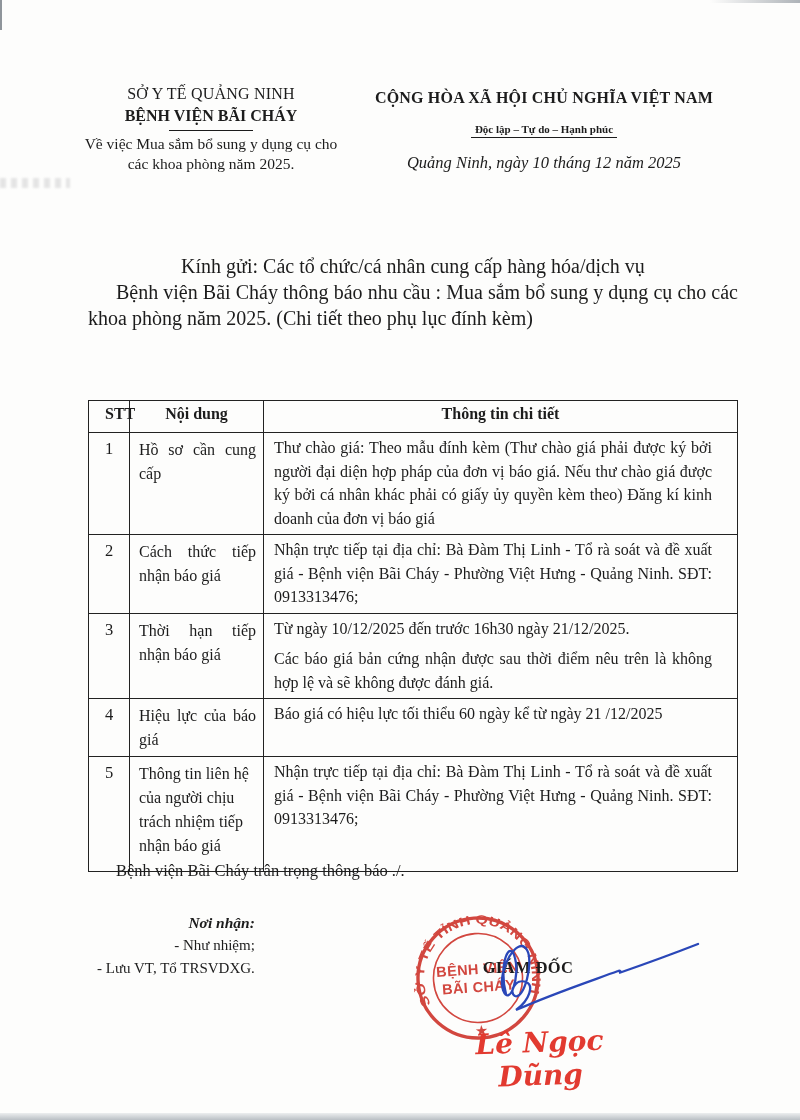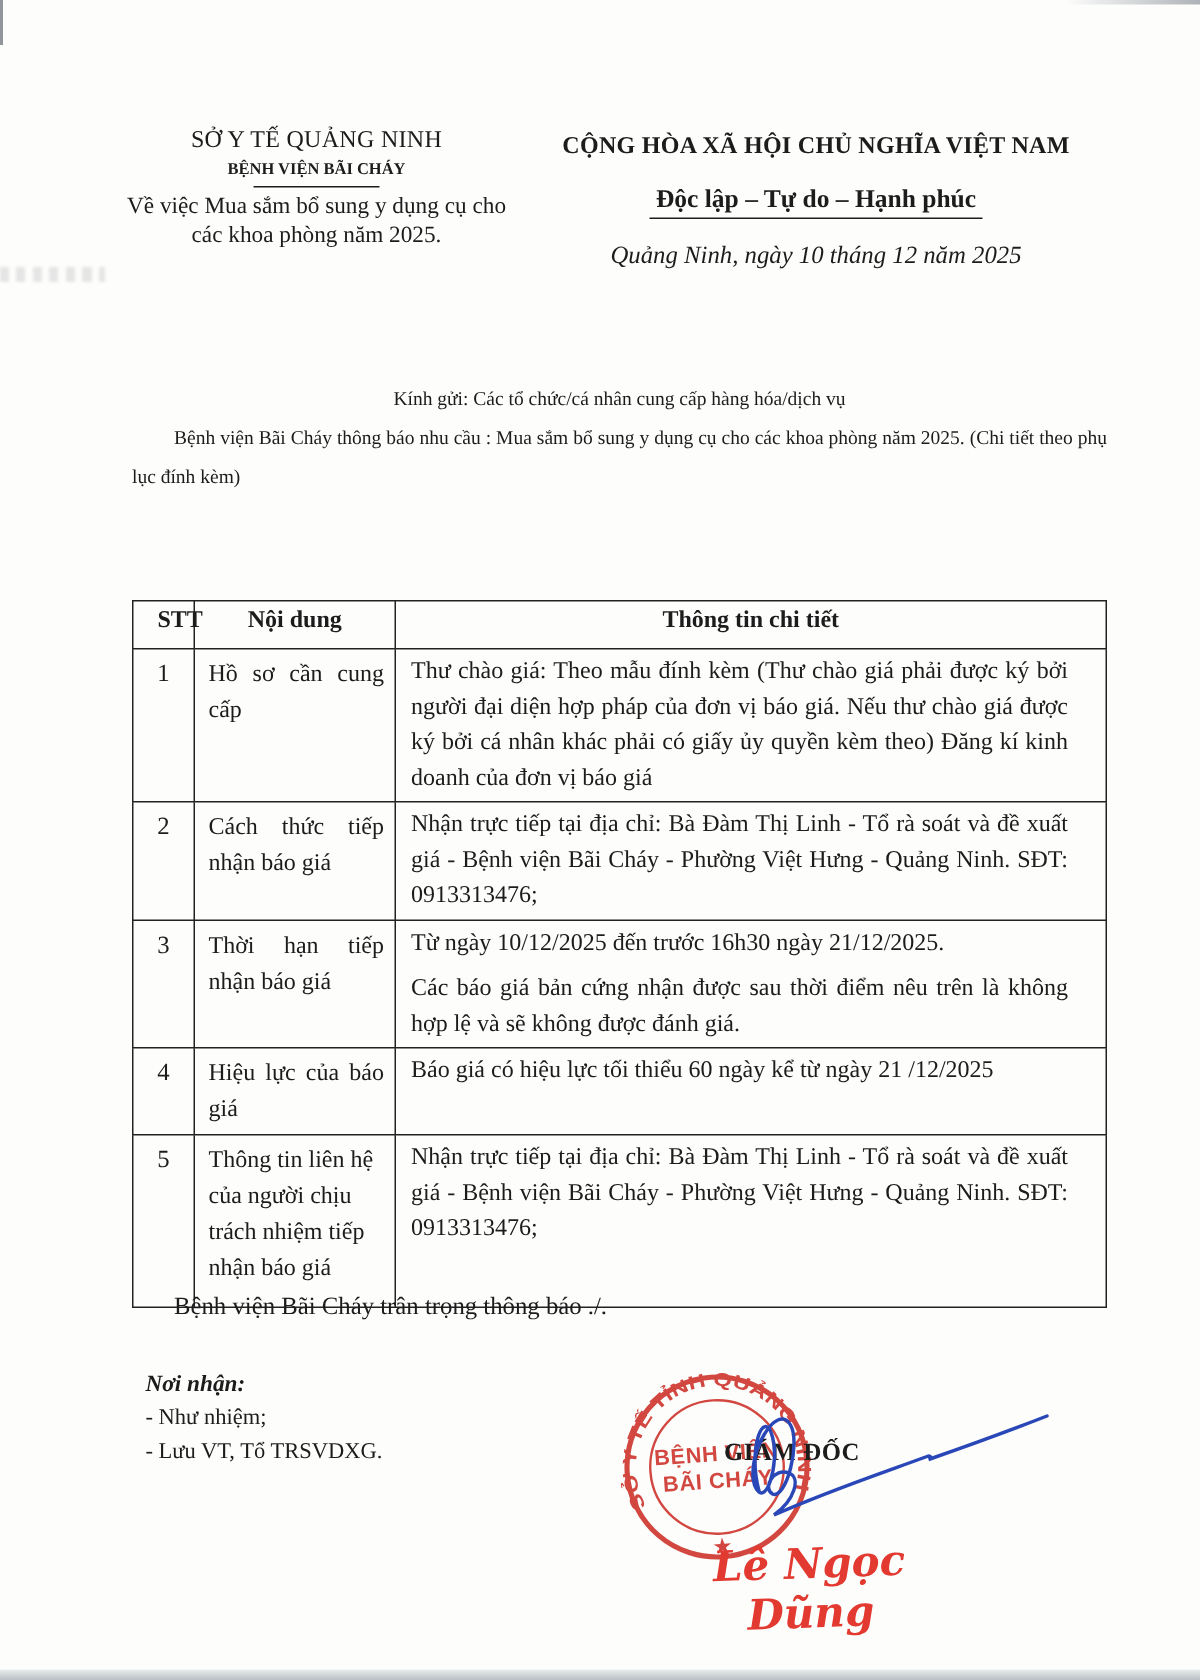--- a/index.html
+++ b/index.html
@@ -11,37 +11,37 @@
     color: #1c1c1c;
     overflow: hidden;
   }
 
   
   .hdr-left {
     position: absolute; left: 82px; top: 84px; width: 258px;
     text-align: center; line-height: 1.28;
   }
   .hdr-left .l1 { font-size: 16px; letter-spacing: .2px; }
-  .hdr-left .l2 { font-size: 11px; font-weight: bold; margin-top: 2px; }
+  .hdr-left .l2 { font-size: 16px; font-weight: bold; margin-top: 2px; }
   .hdr-left .rule { width: 84px; border-bottom: 1.6px solid #1c1c1c; margin: 3px auto 3px; }
   .hdr-left .l3 { font-size: 15.5px; }
   .hdr-left .l4 { font-size: 15.5px; margin-top: 1px; }
 
   .hdr-right {
     position: absolute; left: 338px; top: 88px; width: 412px;
     text-align: center; line-height: 1.3;
   }
   .hdr-right .n1 { font-size: 16px; font-weight: bold; letter-spacing: .2px; }
-  .hdr-right .n2 { font-size: 17px; font-weight: bold; display: inline-block;
+  .hdr-right .n2 { font-size: 11px; font-weight: bold; display: inline-block;
                    border-bottom: 1.7px solid #1c1c1c; padding: 0 4px 1px; margin-top: 13px; }
   .hdr-right .n3 { font-size: 16.5px; font-style: italic; margin-top: 13px; }
 
   
   .body-block { position: absolute; left: 88px; top: 253px; width: 650px;
-                font-size: 13px; line-height: 26px; }
+                font-size: 20px; line-height: 26px; }
   .body-block .salute { text-align: center; }
   .body-block p.ind { text-indent: 28px; text-align: justify; }
 
   
   table.req {
     position: absolute; left: 88px; top: 400px; width: 649px;
     border-collapse: collapse; table-layout: fixed;
     font-size: 16px;
   }
   table.req td, table.req th { border: 1.6px solid #222; vertical-align: top; }
@@ -53,21 +53,21 @@
   td.ct  { padding: 3px 25px 4px 10px; line-height: 23.5px; }
   td.ct p { text-align: justify; }
   td.ct p + p { margin-top: 7px; }
   tr.h-row    { height: 32px; }
   tr.r-1 { height: 93px; } tr.r-2 { height: 78px; } tr.r-3 { height: 82px; }
   tr.r-4 { height: 56px; } tr.r-5 { height: 115px; }
 
   
   .closing { position: absolute; left: 88px; top: 861px; width: 650px;
              font-size: 16.5px; text-indent: 28px; }
-  .noi-nhan { position: absolute; left: 97px; top: 911px; font-size: 15px; line-height: 23px; }
+  .noi-nhan { position: absolute; left: 97px; top: 911px; font-size: 15px; line-height: 23px; text-align: right; }
   .noi-nhan .t { font-weight: bold; font-style: italic; font-size: 15.5px; }
 
   .giam-doc { position: absolute; left: 448px; top: 916px; width: 160px;
               text-align: center; font-size: 16.5px; font-weight: bold;
               letter-spacing: .4px; z-index: 3; margin-top: 42px; }
 
   .stamp-wrap { position: absolute; left: 403px; top: 903px; width: 150px; height: 150px;
                 z-index: 2; transform: rotate(-4deg); opacity: .93; }
   .sig-wrap { position: absolute; left: 470px; top: 928px; width: 240px; height: 95px; z-index: 4; }
   .signer { position: absolute; left: 445px; top: 1026px; width: 190px; z-index: 5;

